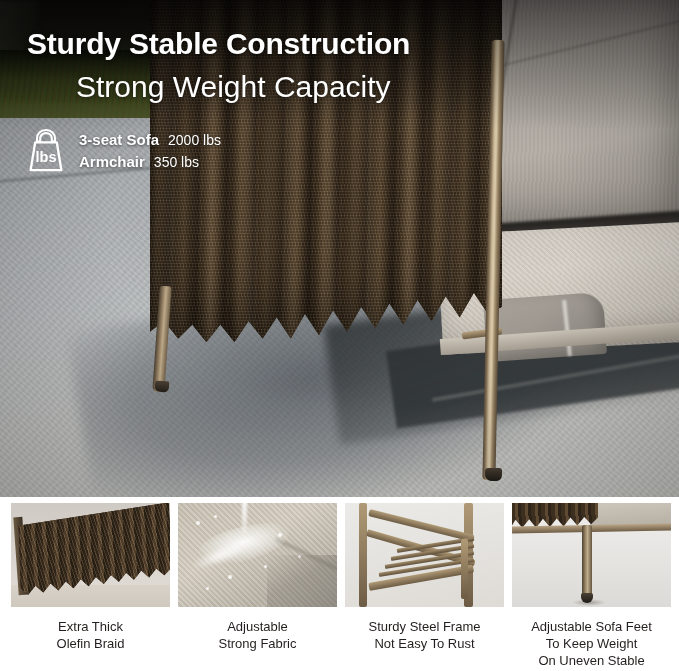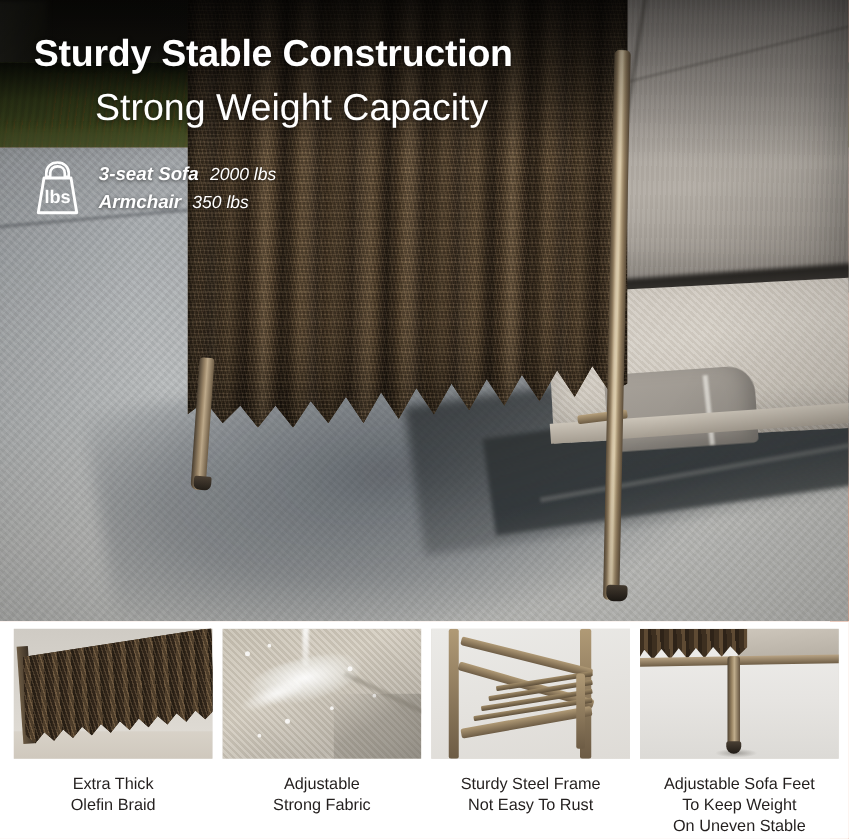--- a/index.html
+++ b/index.html
@@ -231,21 +231,21 @@
     white-space:nowrap;
     text-shadow:0 1px 4px rgba(0,0,0,.5);
     margin-left:48px;
   }
 
   .capacity-row {
     position:absolute; left:24px; top:126px;
     display:flex; align-items:center;
   }
   .weight-icon { width:44px; height:48px; flex:0 0 auto; }
-  .capacity-lines { margin-left:11px;font-style:italic; }
+  .capacity-lines { margin-left:11px; }
   .cap-line { display:flex; align-items:baseline; white-space:nowrap; }
   .cap-label {
     font-size:15px; font-weight:bold; color:#ffffff;
     text-shadow:0 1px 3px rgba(0,0,0,.6);
   }
   .cap-value {
     font-size:14px; font-weight:normal; color:#ffffff;
     margin-left:9px;
     text-shadow:0 1px 3px rgba(0,0,0,.6);
   }

